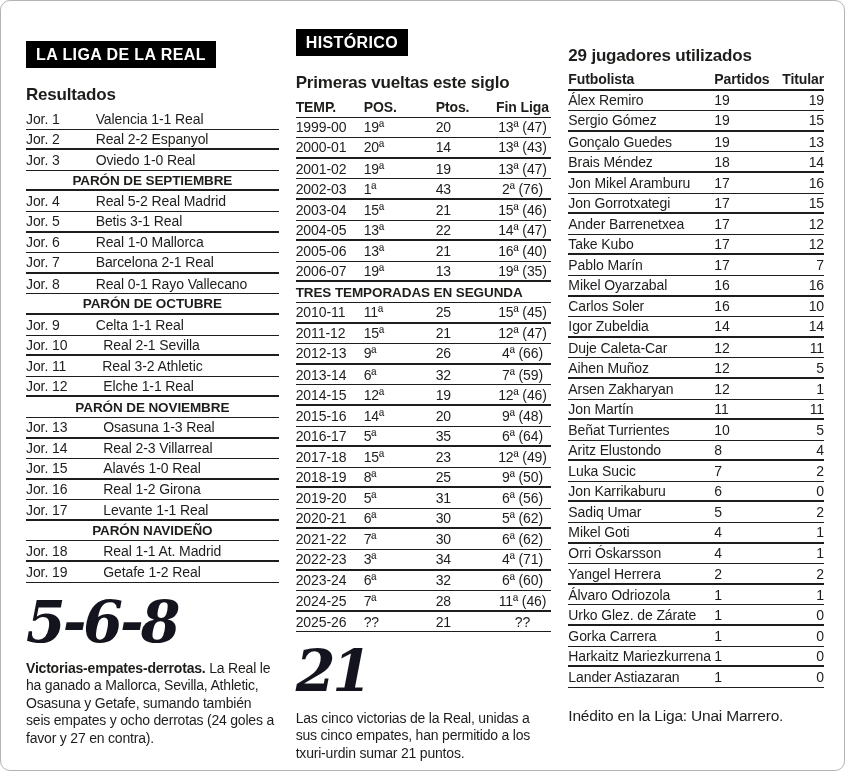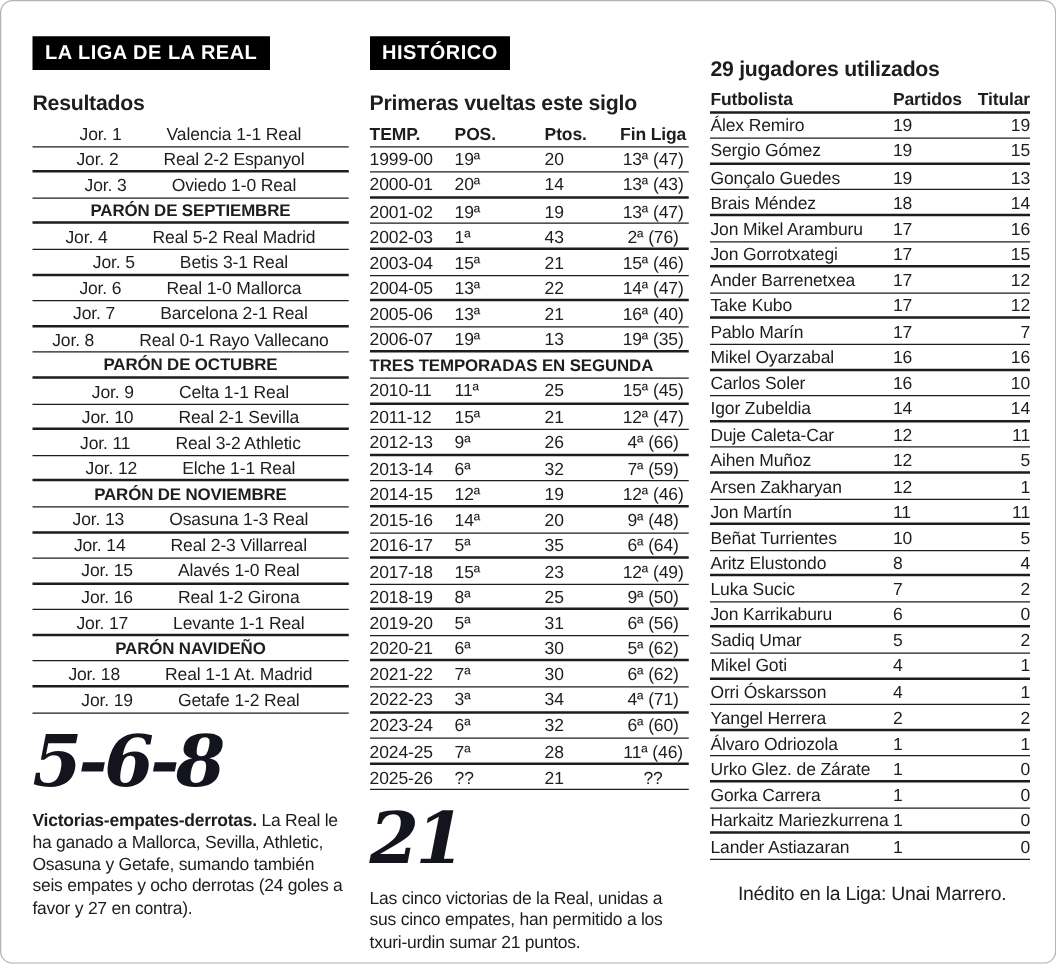--- a/index.html
+++ b/index.html
@@ -14,21 +14,21 @@
     width: 845px; height: 771px;
     background: #ffffff;
     border: 1px solid #b3b3b3;
     border-radius: 10px;
     padding: 28px 20px 0 25px;
     display: flex;
     gap: 17px;
     overflow: hidden;
   }
   .col { display: flex; flex-direction: column; }
-  .col-1 { width: 253px; }
+  .col-1 { width: 253px; margin-top: 12px; }
   .col-2 { width: 256px; }
   .col-3 { width: 256px; }
 
   .bar {
     align-self: flex-start;
     background: #000000;
     color: #ffffff;
     font-weight: bold;
     font-size: 16px;
     letter-spacing: 0.4px;
@@ -50,21 +50,21 @@
     display: flex;
     align-items: center;
     border-bottom: 1px solid #1d1d1b;
     font-size: 14px;
     letter-spacing: -0.1px;
     white-space: nowrap;
   }
   .row:nth-of-type(even) { border-bottom-width: 2px; }
 
   
-  .match-row { justify-content: center; gap: 36px; }
+  .match-row { justify-content: flex-start; gap: 36px; }
   .break-row {
     justify-content: center;
     font-weight: bold;
     font-size: 13.5px;
     letter-spacing: -0.1px;
   }
 
   
   .season-row, .hist-header {
     display: grid;
@@ -102,21 +102,20 @@
     margin-top: 11px;
     font-size: 14px;
     line-height: 1.25;
     letter-spacing: -0.2px;
   }
   .caption b { letter-spacing: -0.2px; }
   .footnote {
     margin-top: 19px;
     font-size: 15.5px;
     letter-spacing: -0.2px;
-    margin-left: 22px;
   }
 </style>
 </head>
 <body>
 
 <div class="sheet">
 
   <div class="col col-1">
     <div class="bar">
       <span>LA LIGA DE LA REAL</span>

